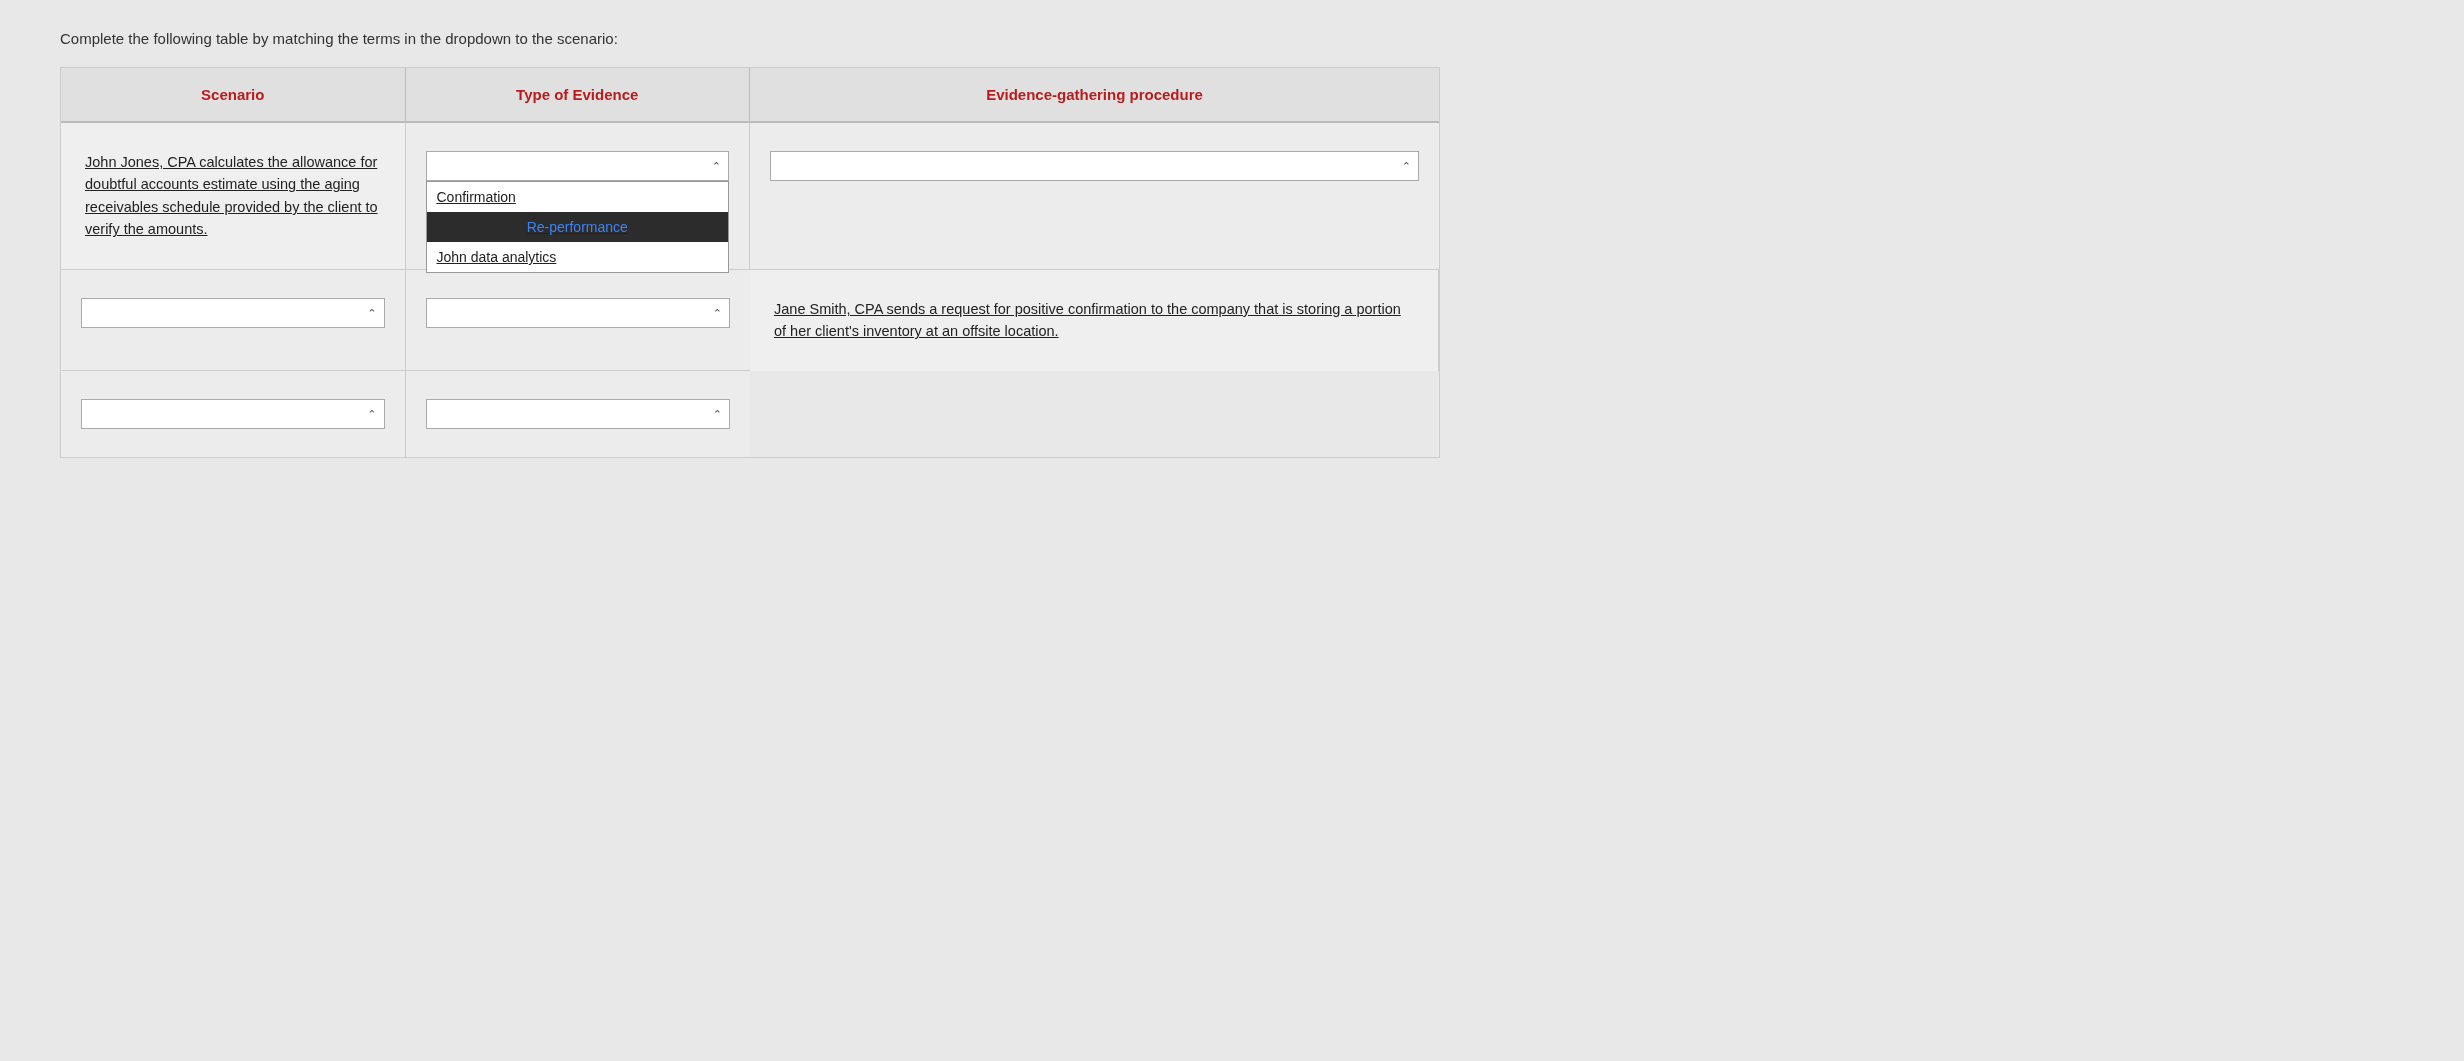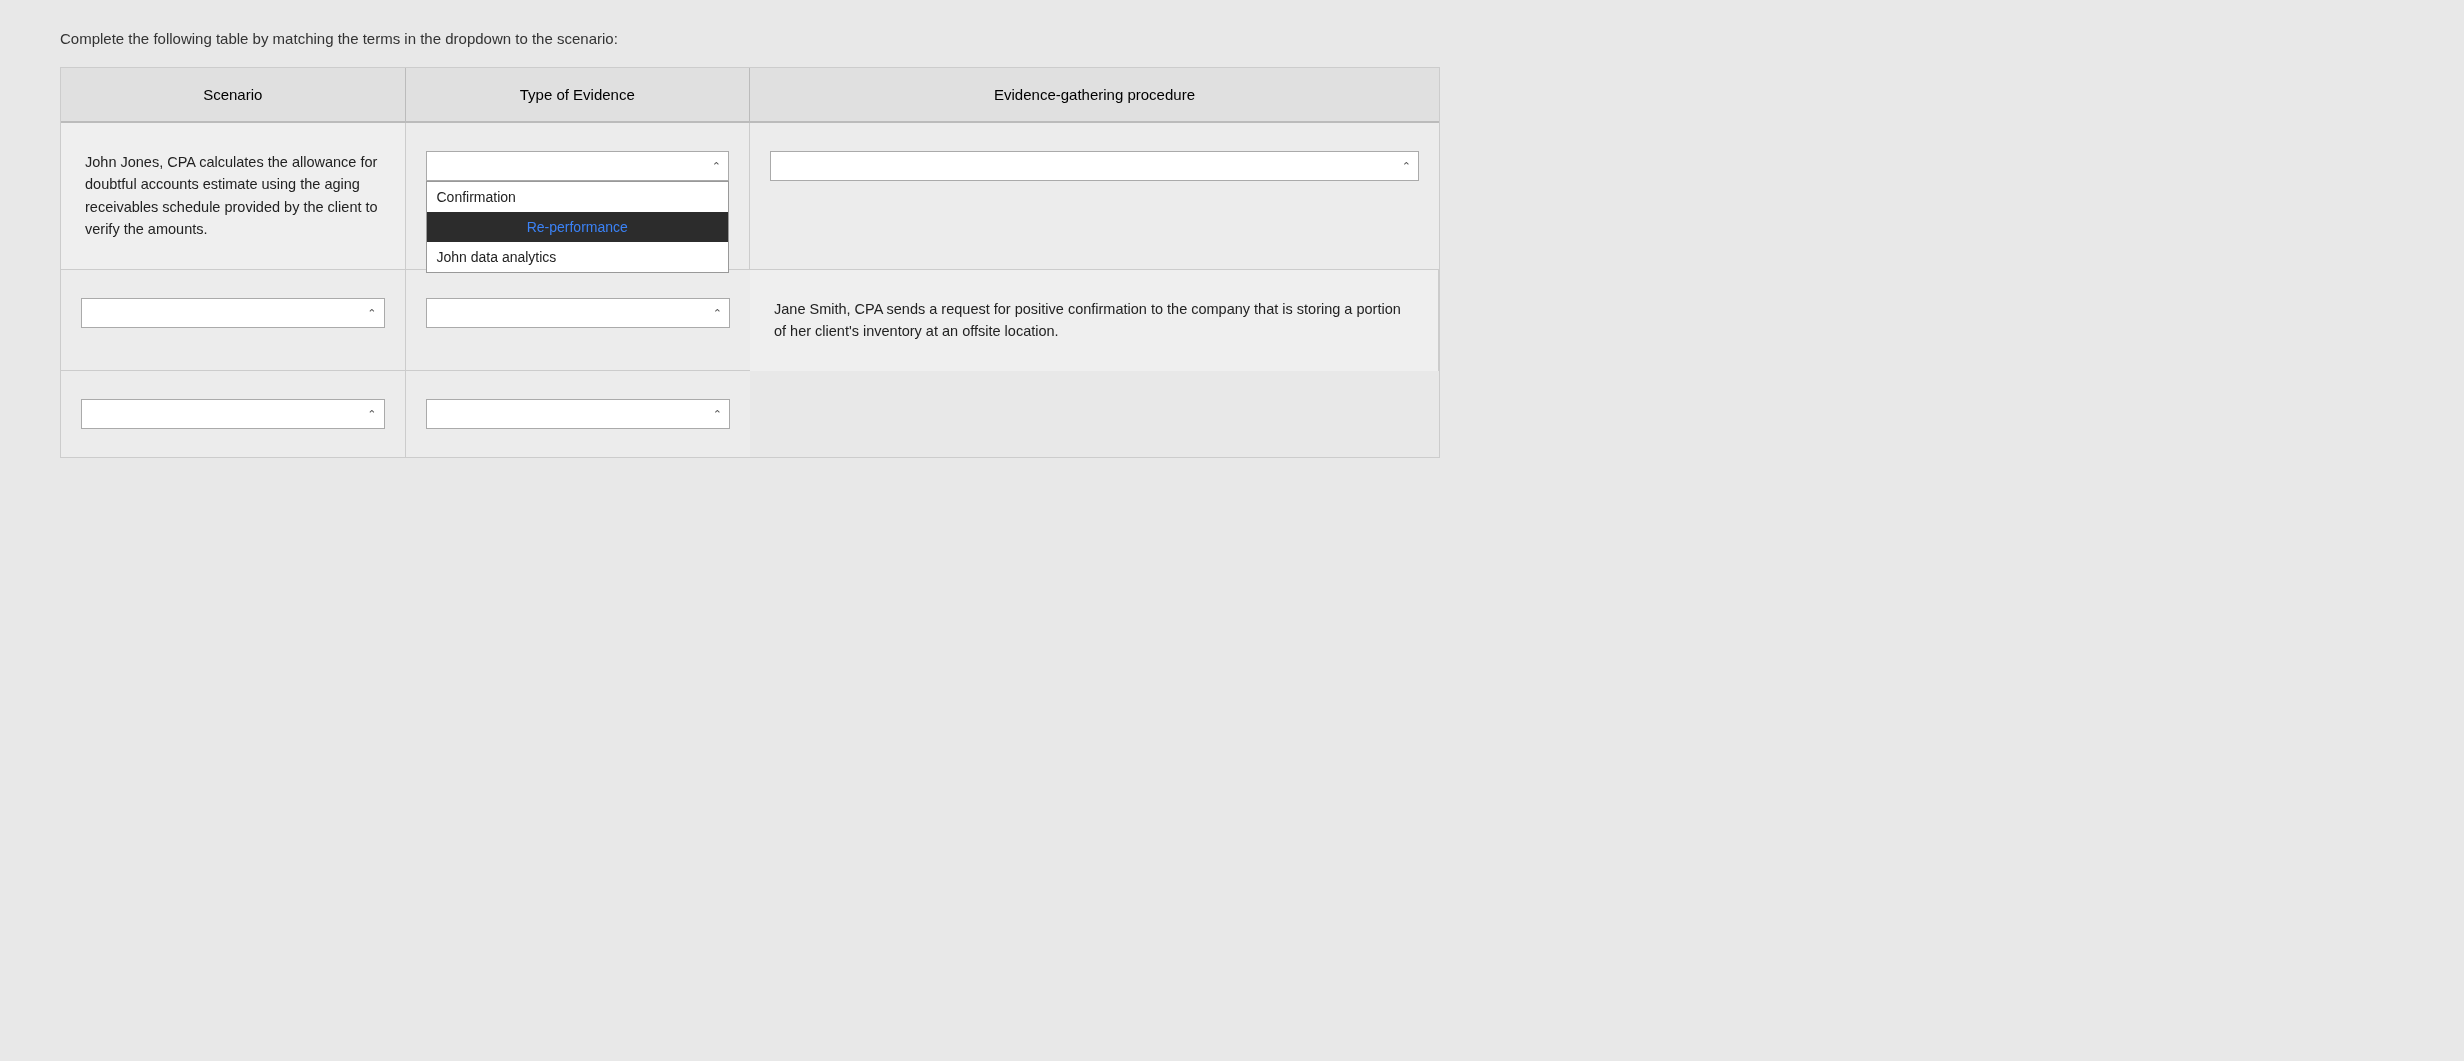--- a/index.html
+++ b/index.html
@@ -32,43 +32,44 @@
 
     .table-header {
       display: grid;
       grid-template-columns: 1fr 1fr 2fr;
       background-color: #e0e0e0;
       border-bottom: 2px solid #bbb;
     }
 
     .header-cell {
       padding: 18px 24px;
-      font-weight: normal;
+      font-weight: bold;
       font-size: 15px;
       text-align: center;
-      color: #000000;
+      color: #b91c1c;
     }
 
     .header-cell:not(:last-child) {
       border-right: 1px solid #bbb;
     }
 
     .table-body {
       display: grid;
       grid-template-columns: 1fr 1fr 2fr;
     }
 
     .scenario-cell {
       padding: 28px 24px;
       font-size: 14.5px;
       color: #222;
       line-height: 1.55;
       border-bottom: 1px solid #ccc;
       border-right: 1px solid #ccc;
       background-color: #efefef;
+      text-decoration: underline;
     }
 
     .dropdown-cell {
       padding: 28px 20px;
       border-bottom: 1px solid #ccc;
       border-right: 1px solid #ccc;
       background-color: #ececec;
       display: flex;
       align-items: flex-start;
       justify-content: center;
@@ -138,20 +139,21 @@
 
     .dropdown-menu {
       position: absolute;
       top: 100%;
       left: 0;
       width: 100%;
       background-color: #fff;
       border: 1px solid #999;
       z-index: 10;
       font-size: 14px;
+      text-decoration: underline;
     }
 
     .dropdown-menu-item {
       padding: 7px 10px;
       cursor: pointer;
       color: #222;
     }
 
     .dropdown-menu-item.selected {
       background-color: #2c2c2c;

